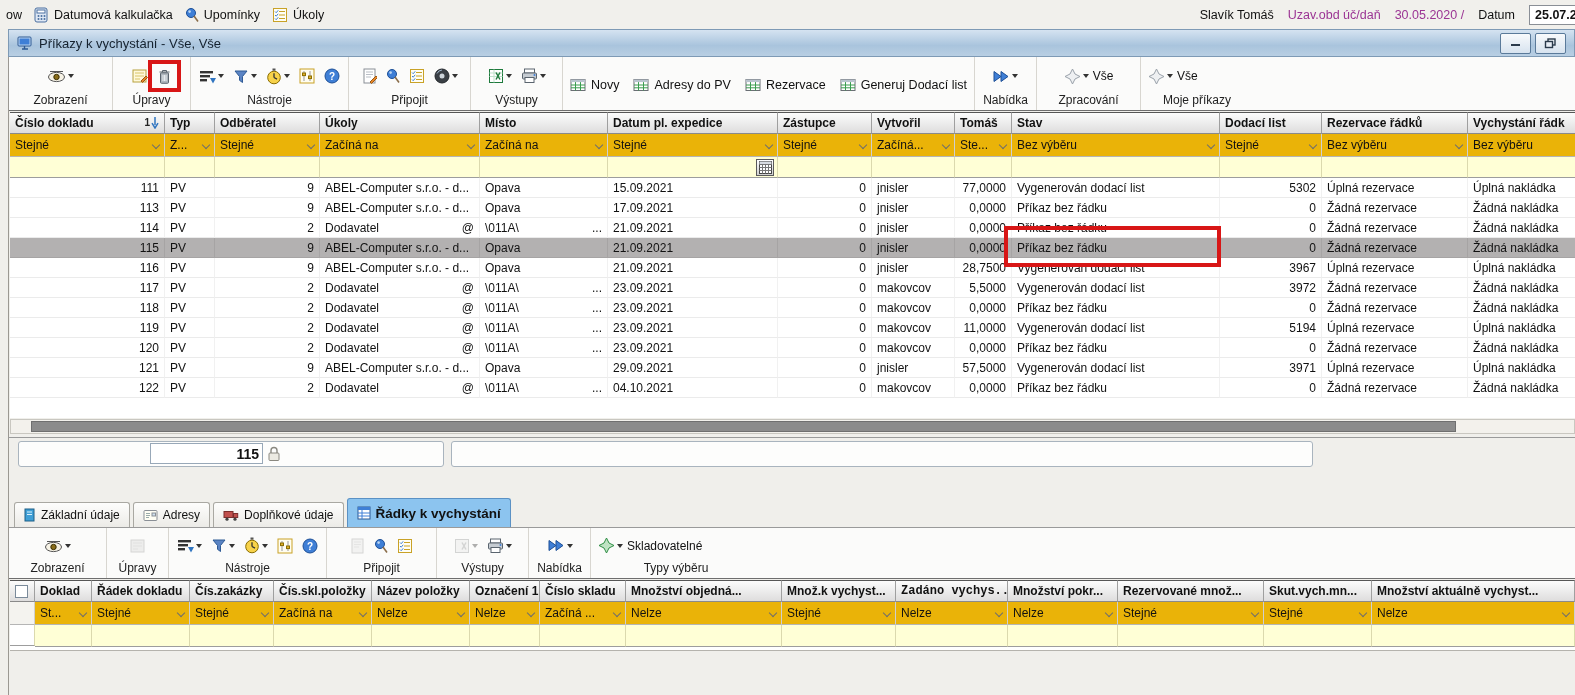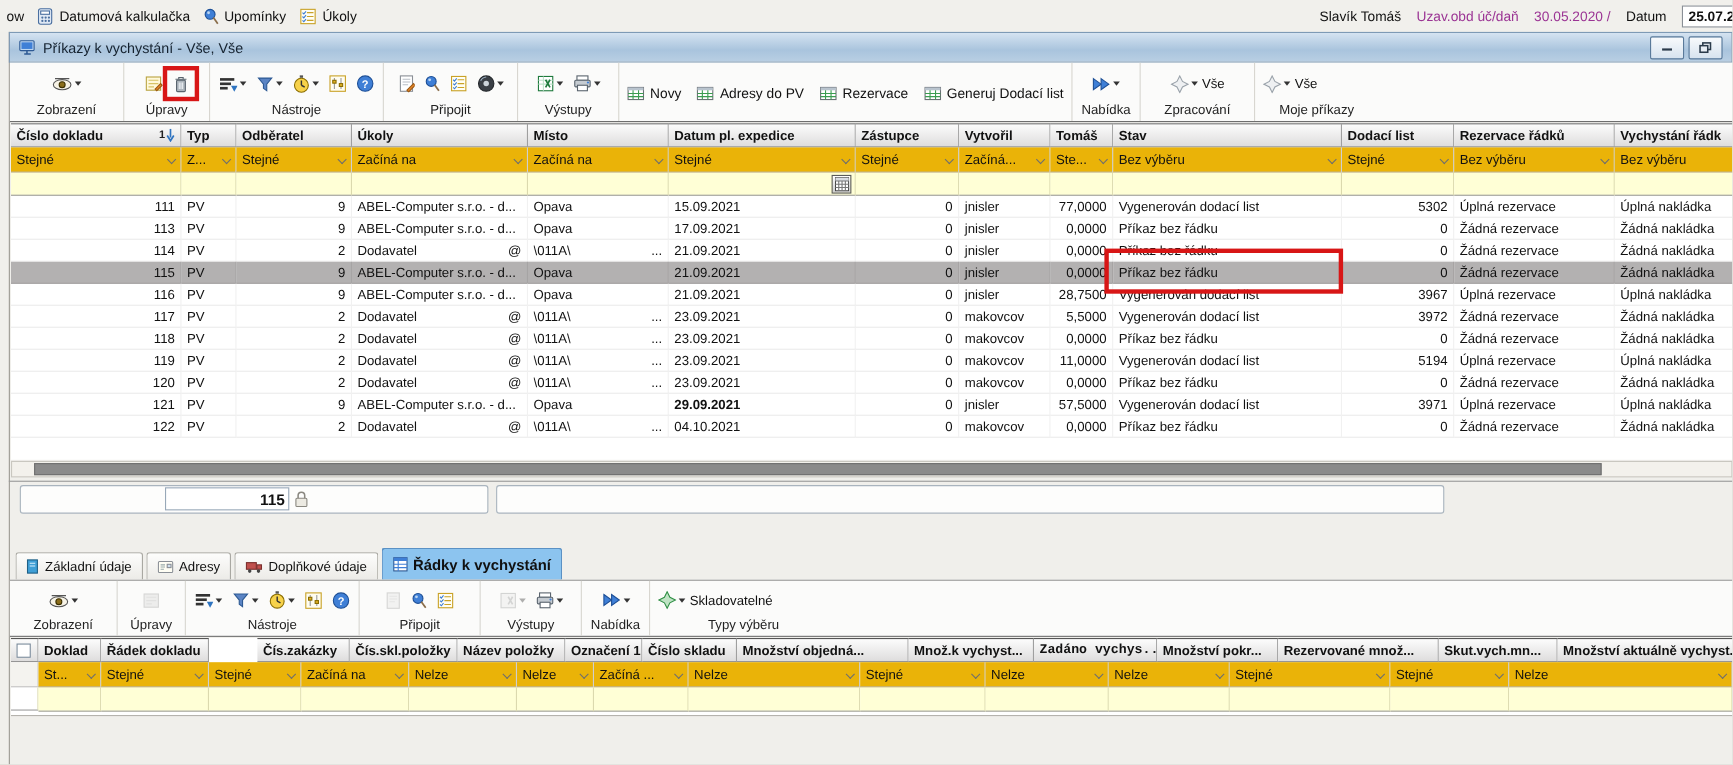--- a/index.html
+++ b/index.html
@@ -640,21 +640,21 @@
         <div class="cell dcell r" style="width: 102px;"><span>0</span></div>
         <div class="cell dcell" style="width: 146px;"><span>Žádná rezervace</span></div>
         <div class="cell dcell" style="width: 117px;"><span>Žádná nakládka</span></div>
       </div>
       <div class="grow drow">
         <div class="cell dcell r" style="width: 155px;"><span>121</span></div>
         <div class="cell dcell" style="width: 50px;"><span>PV</span></div>
         <div class="cell dcell r" style="width: 105px;"><span>9</span></div>
         <div class="cell dcell" style="width: 160px;"><span>ABEL-Computer s.r.o. - d...</span></div>
         <div class="cell dcell" style="width: 128px;"><span>Opava</span></div>
-        <div class="cell dcell" style="width: 170px; font-weight: bold;"><span>29.09.2021</span></div>
+        <div class="cell dcell" style="width: 170px;"><span>29.09.2021</span></div>
         <div class="cell dcell r" style="width: 94px;"><span>0</span></div>
         <div class="cell dcell" style="width: 83px;"><span>jnisler</span></div>
         <div class="cell dcell r" style="width: 57px;"><span>57,5000</span></div>
         <div class="cell dcell" style="width: 208px;"><span>Vygenerován dodací list</span></div>
         <div class="cell dcell r" style="width: 102px;"><span>3971</span></div>
         <div class="cell dcell" style="width: 146px;"><span>Úplná rezervace</span></div>
         <div class="cell dcell" style="width: 117px;"><span>Úplná nakládka</span></div>
       </div>
       <div class="grow drow">
         <div class="cell dcell r" style="width: 155px;"><span>122</span></div>
@@ -880,21 +880,21 @@
       <div class="grow">
         <div class="cell hcell" style="width: 25px;">
           <span class="cbx"></span>
         </div>
         <div class="cell hcell" style="width: 57px;">
           <span>Doklad</span>
         </div>
         <div class="cell hcell" style="width: 98px;">
           <span>Řádek dokladu</span>
         </div>
-        <div class="cell hcell" style="width: 84px; margin-left: 44px;">
+        <div class="cell hcell" style="width: 84px;">
           <span>Čís.zakázky</span>
         </div>
         <div class="cell hcell" style="width: 98px;">
           <span>Čís.skl.položky</span>
         </div>
         <div class="cell hcell" style="width: 98px;">
           <span>Název položky</span>
         </div>
         <div class="cell hcell" style="width: 70px;">
           <span>Označení 1</span>

